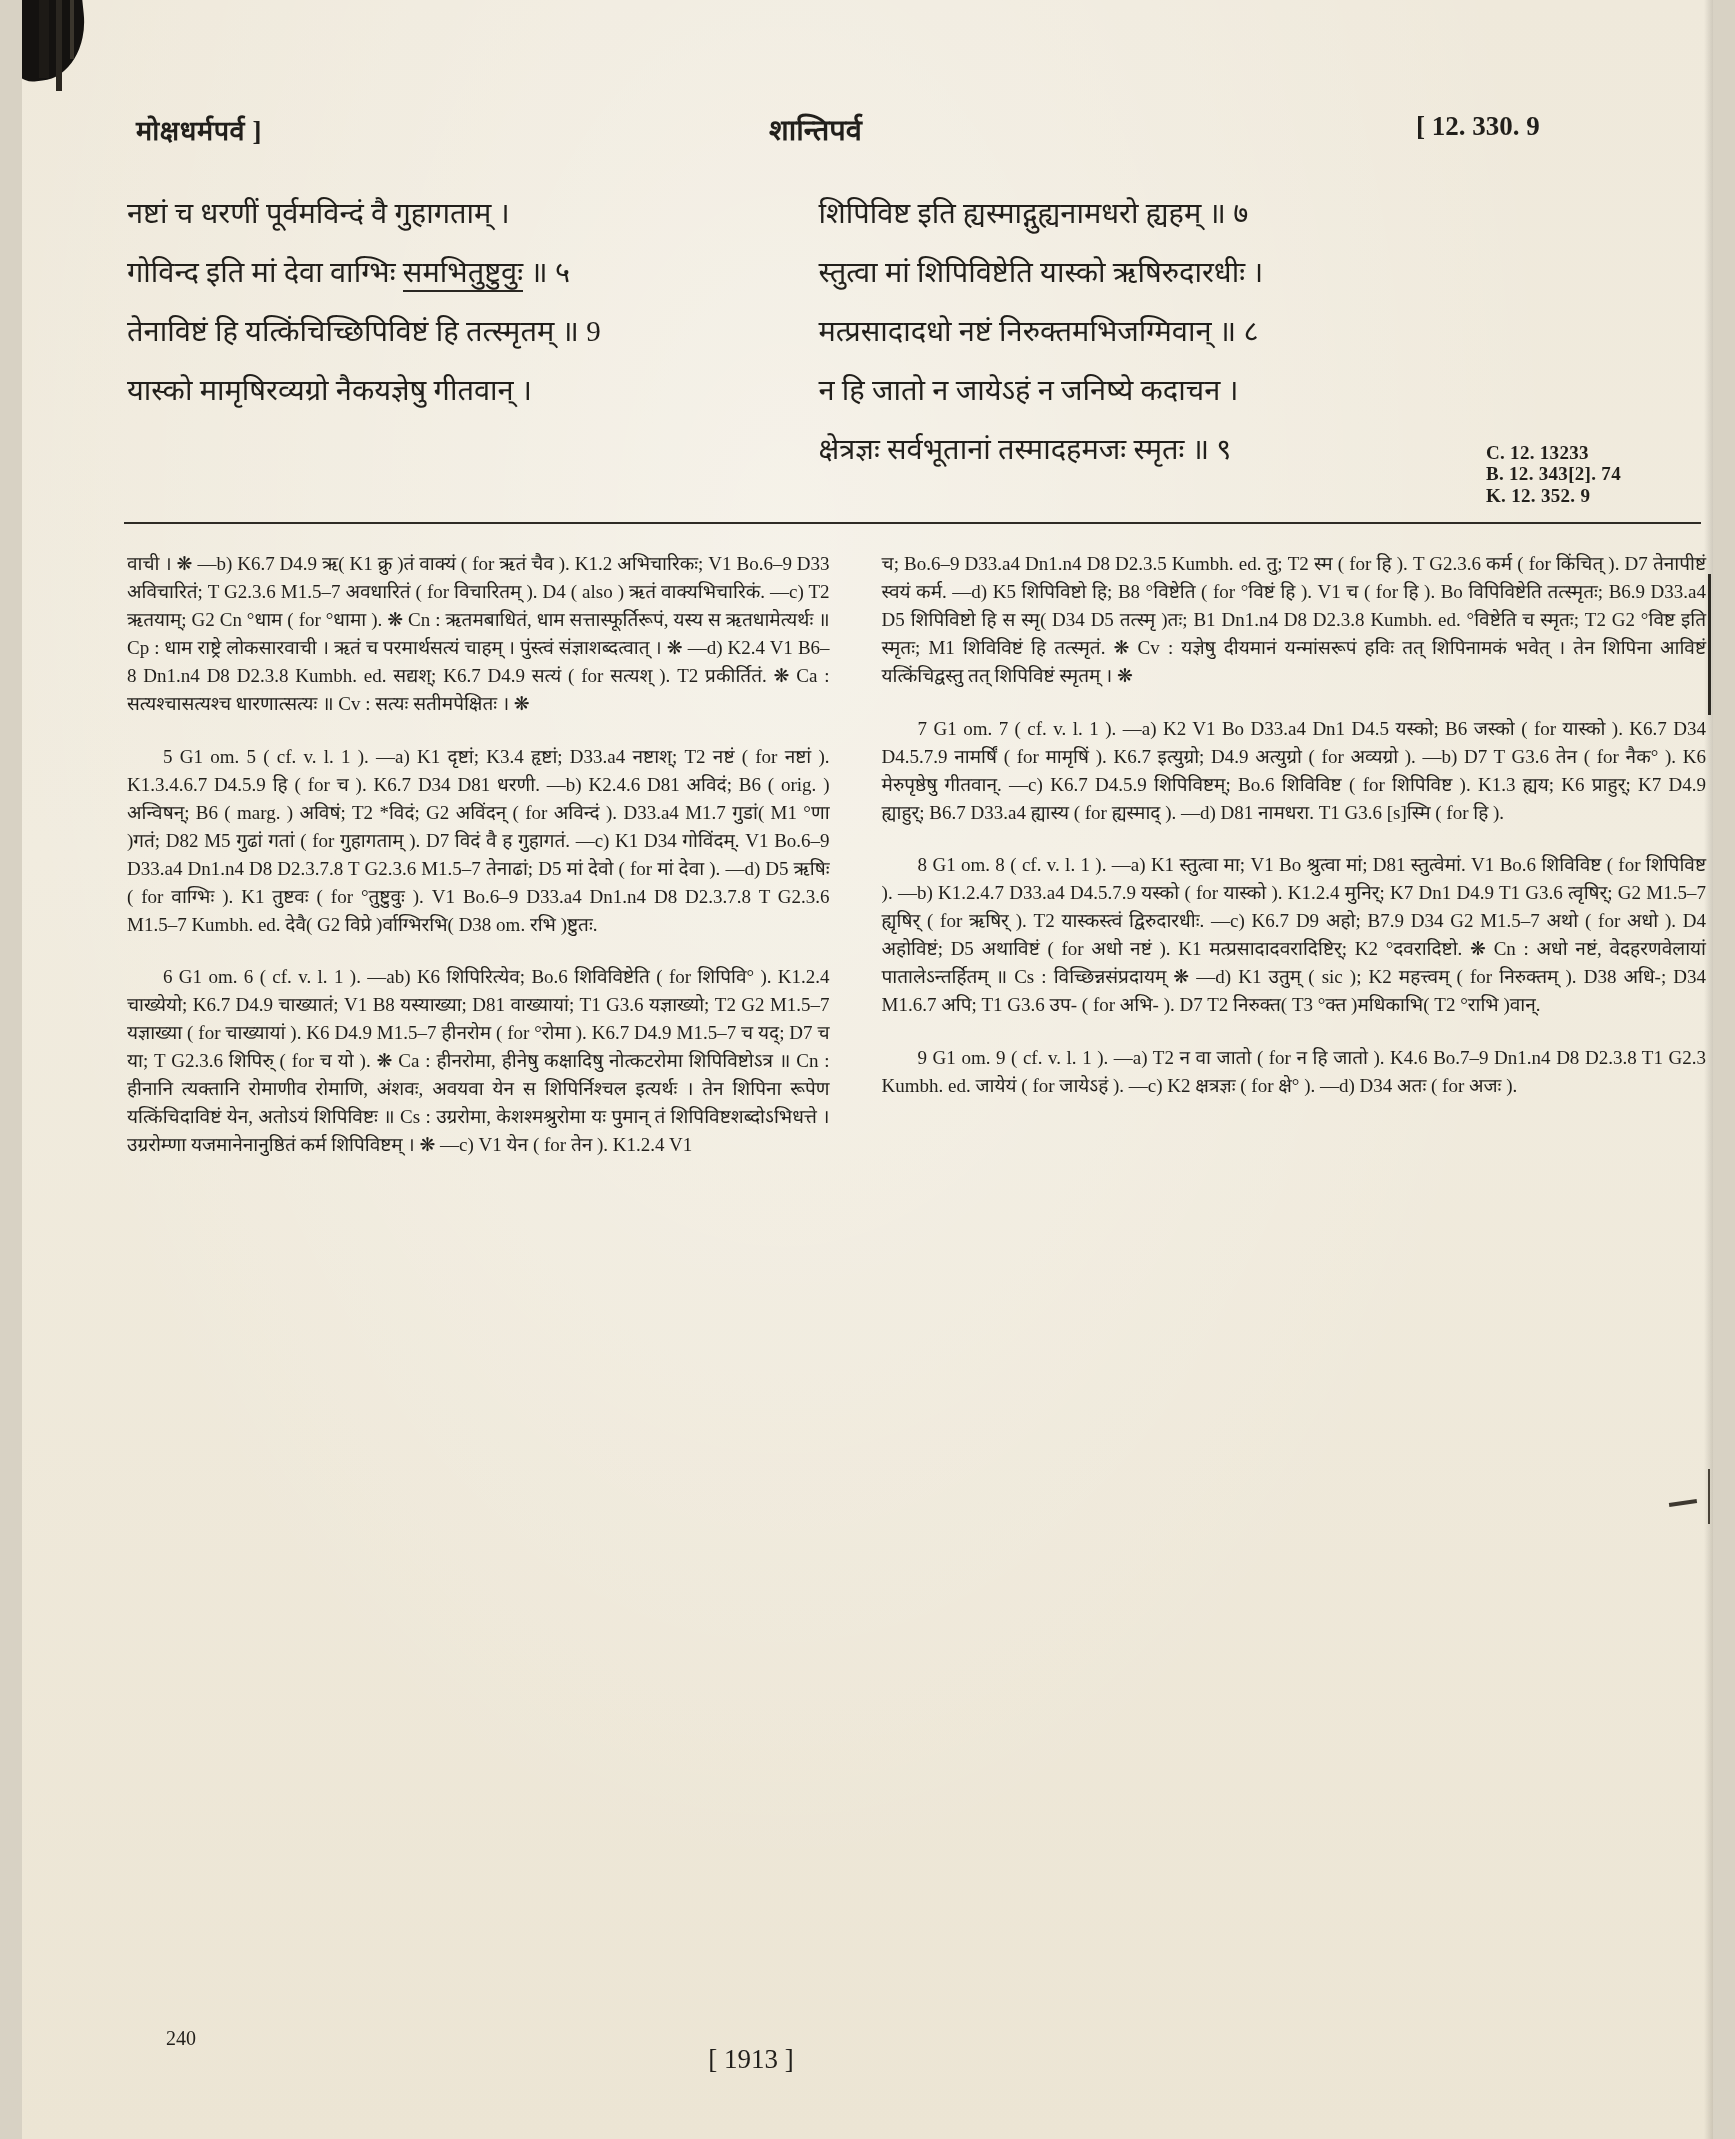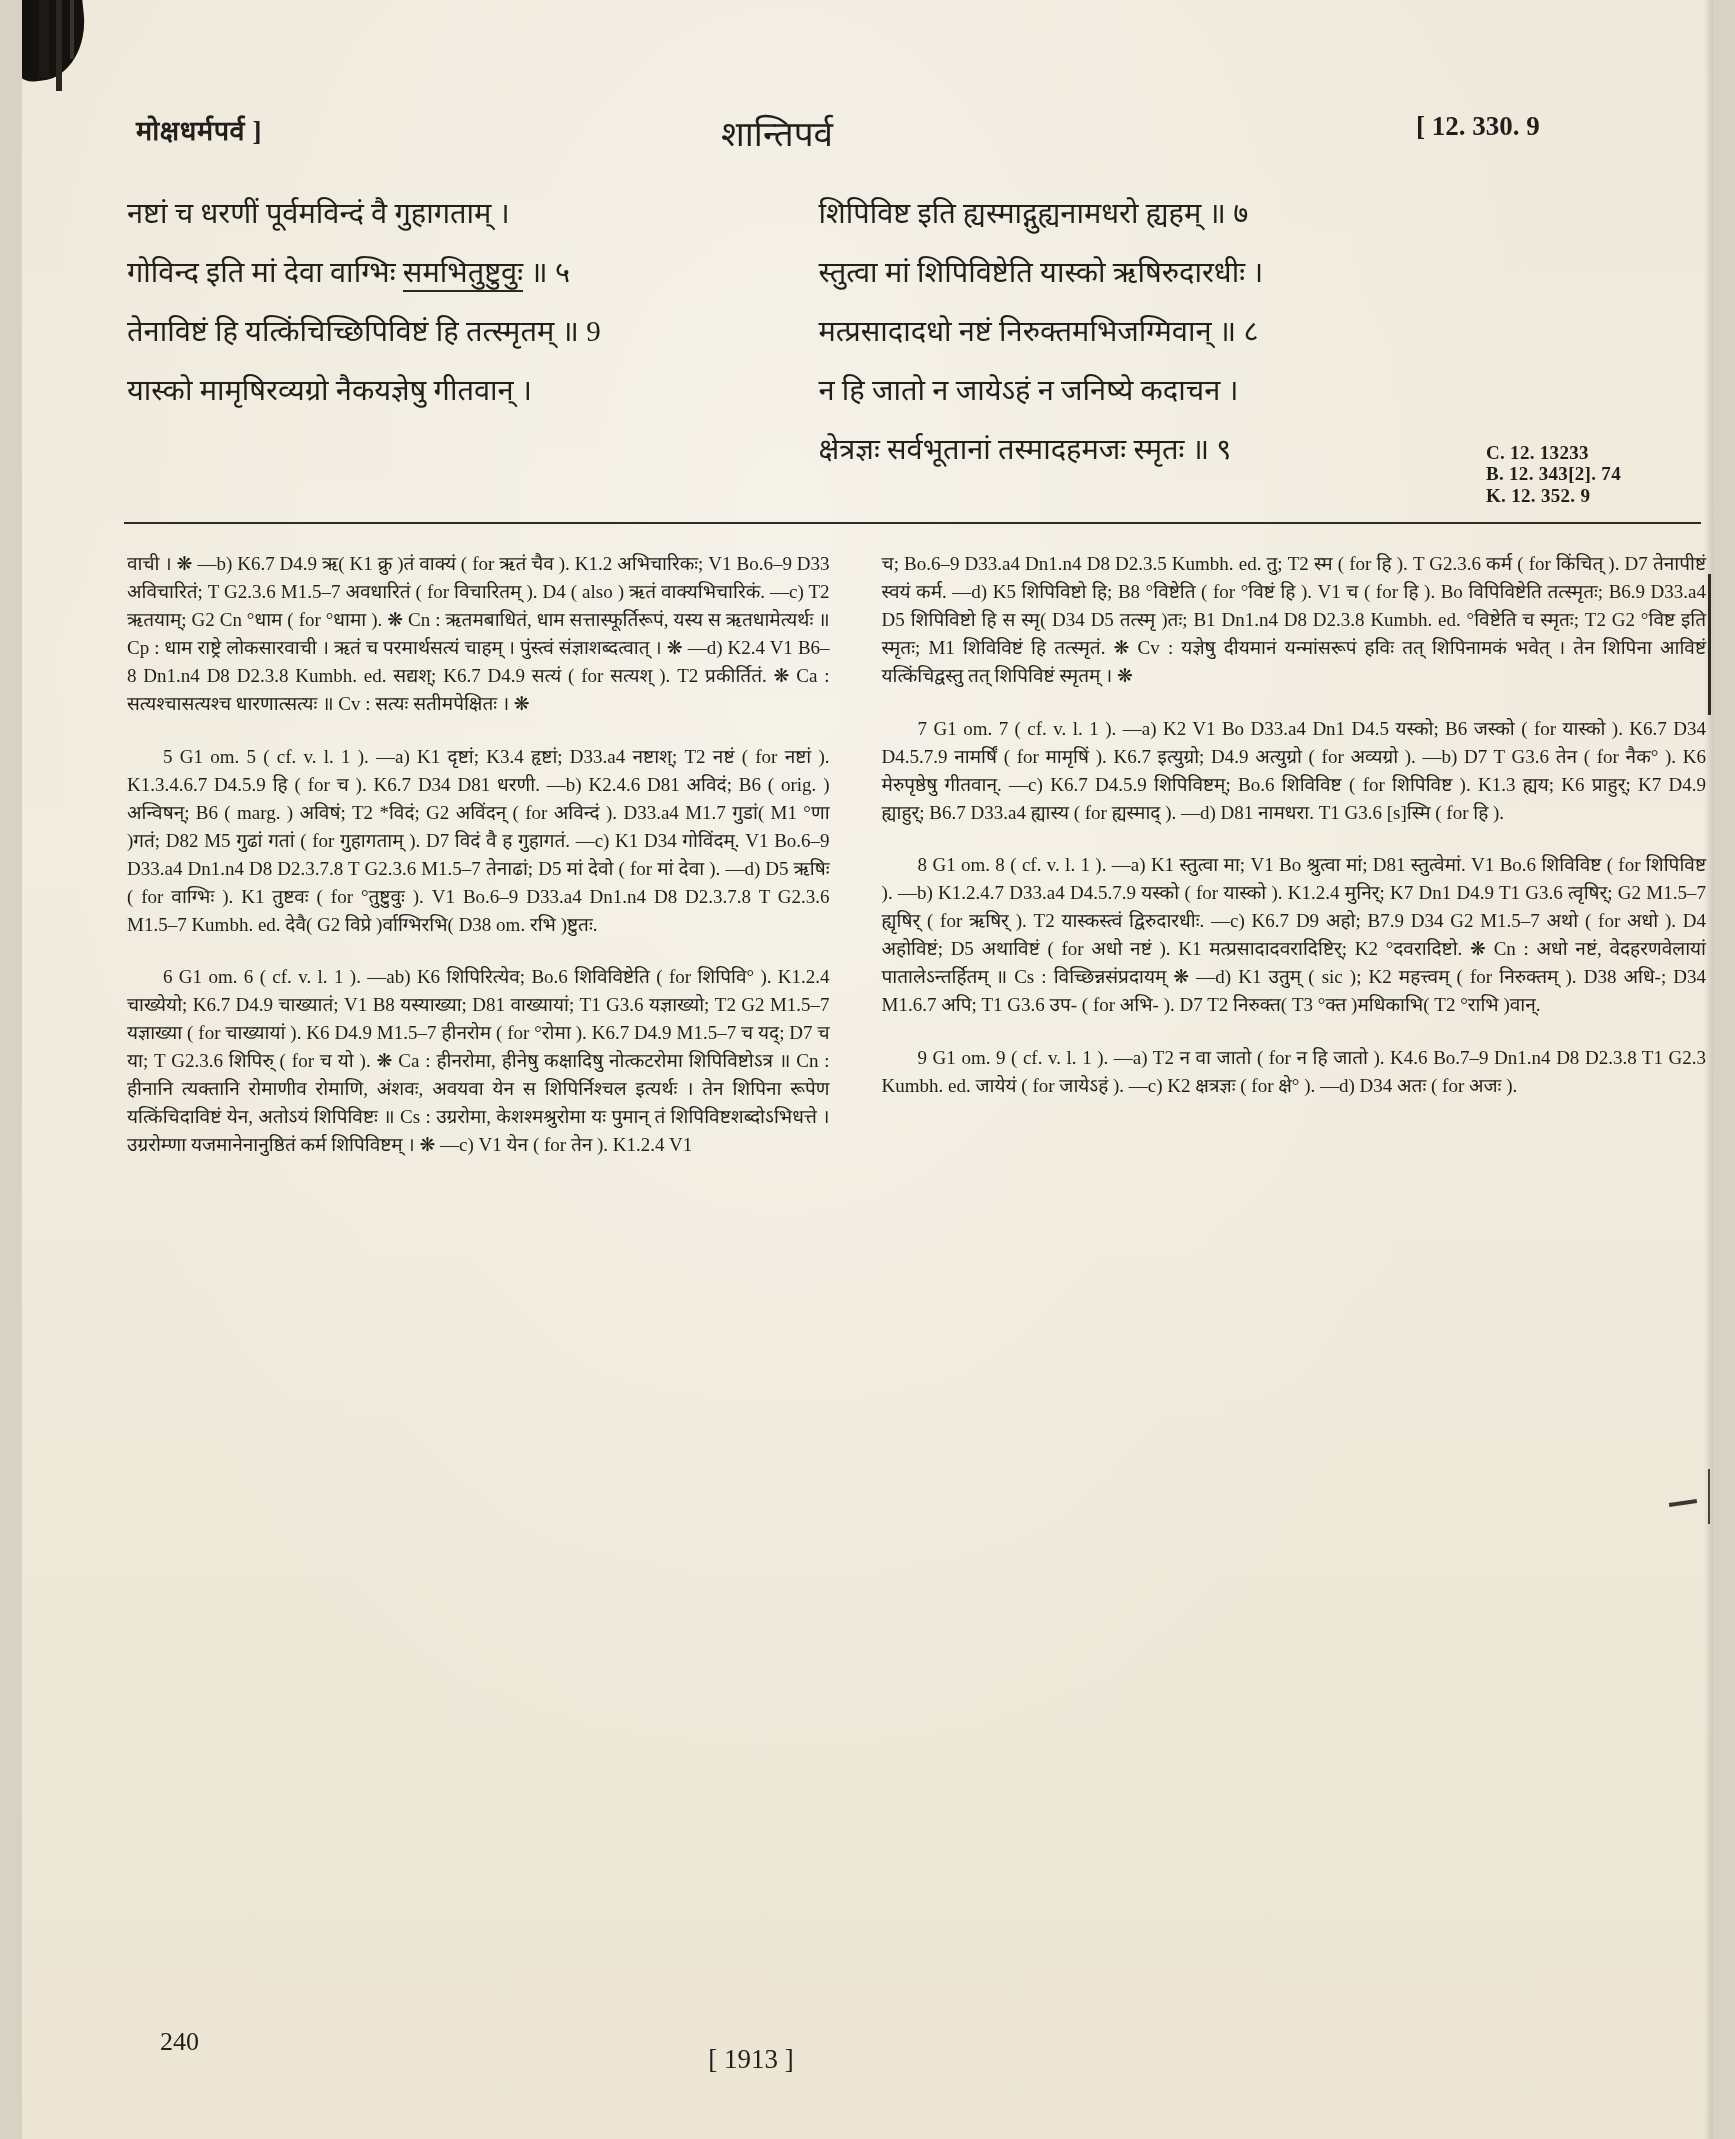--- a/index.html
+++ b/index.html
@@ -23,21 +23,21 @@
   .blot-stripe2 { position:absolute; left:34px; top:0; width:6.1px; height:91px; background:#2a2620; }
   .blot-stripe3 { position:absolute; left:48px; top:0; width:3.7px; height:59px; background:#3a352c; }
   .edge-line1 { position:absolute; right:1.8px; top:574px; width:3.1px; height:141px; background:#2b2822; }
   .edge-line2 { position:absolute; right:3.1px; top:1469px; width:2.4px; height:55px; background:#4a443a; }
   .edge-tick  { position:absolute; right:16px; top:1501px; width:28px; height:4.3px; background:#3d382f; transform: rotate(-8deg); }
   .edge-shadow { position:absolute; right:0; top:0; width:8.6px; height:100%;
     background: linear-gradient(90deg, rgba(0,0,0,0), rgba(60,55,45,0.18)); }
 
   
   .hdr-left   { position:absolute; left:114px;  top:111px; font-size:27px; font-weight:bold; letter-spacing:0.6px; }
-  .hdr-center { position:absolute; left:699px; top:109px; font-size:35px; font-weight:normal; }
+  .hdr-center { position:absolute; left:747px; top:109px; font-size:29px; font-weight:bold; }
   .hdr-right  { position:absolute; left:1394px; top:111px; font-size:27px; font-weight:bold; }
 
   
   .verses { position:absolute; left:105px; top:184px; width:1328px; display:flex; gap:37px; }
   .verse-col { font-size:29px; line-height:59px; white-space:nowrap; }
   .verse-col.left  { width:655px; }
   .verse-col.right { width:637px; }
   .vline { height:59px; }
   .underlined { border-bottom:2.4px solid #2a2722; padding-bottom:1.8px; }
 
@@ -50,21 +50,21 @@
 
   
   .apparatus { position:absolute; left:105px; top:550px; width:1579px; display:flex; gap:52px; }
   .app-col { font-size:19px; line-height:28px; text-align:justify; }
   .app-col.left  { width:709px; }
   .app-col.right { width:832px; }
   .app-para { margin:0 0 24.5px 0; }
   .app-para.indent { text-indent:36px; }
 
   
-  .pg-num    { position:absolute; left:138px; top:2027px; font-size:26px; }
+  .pg-num    { position:absolute; left:144px; top:2027px; font-size:20px; }
   .pg-center { position:absolute; left:0; right:257px; top:2044px; text-align:center; font-size:27px;margin-left:24px; }
 </style>
 </head>
 <body>
 
 <div class="page">
 
   <div class="blot-corner"></div>
   <div class="blot-stripe1"></div>
   <div class="blot-stripe2"></div>

